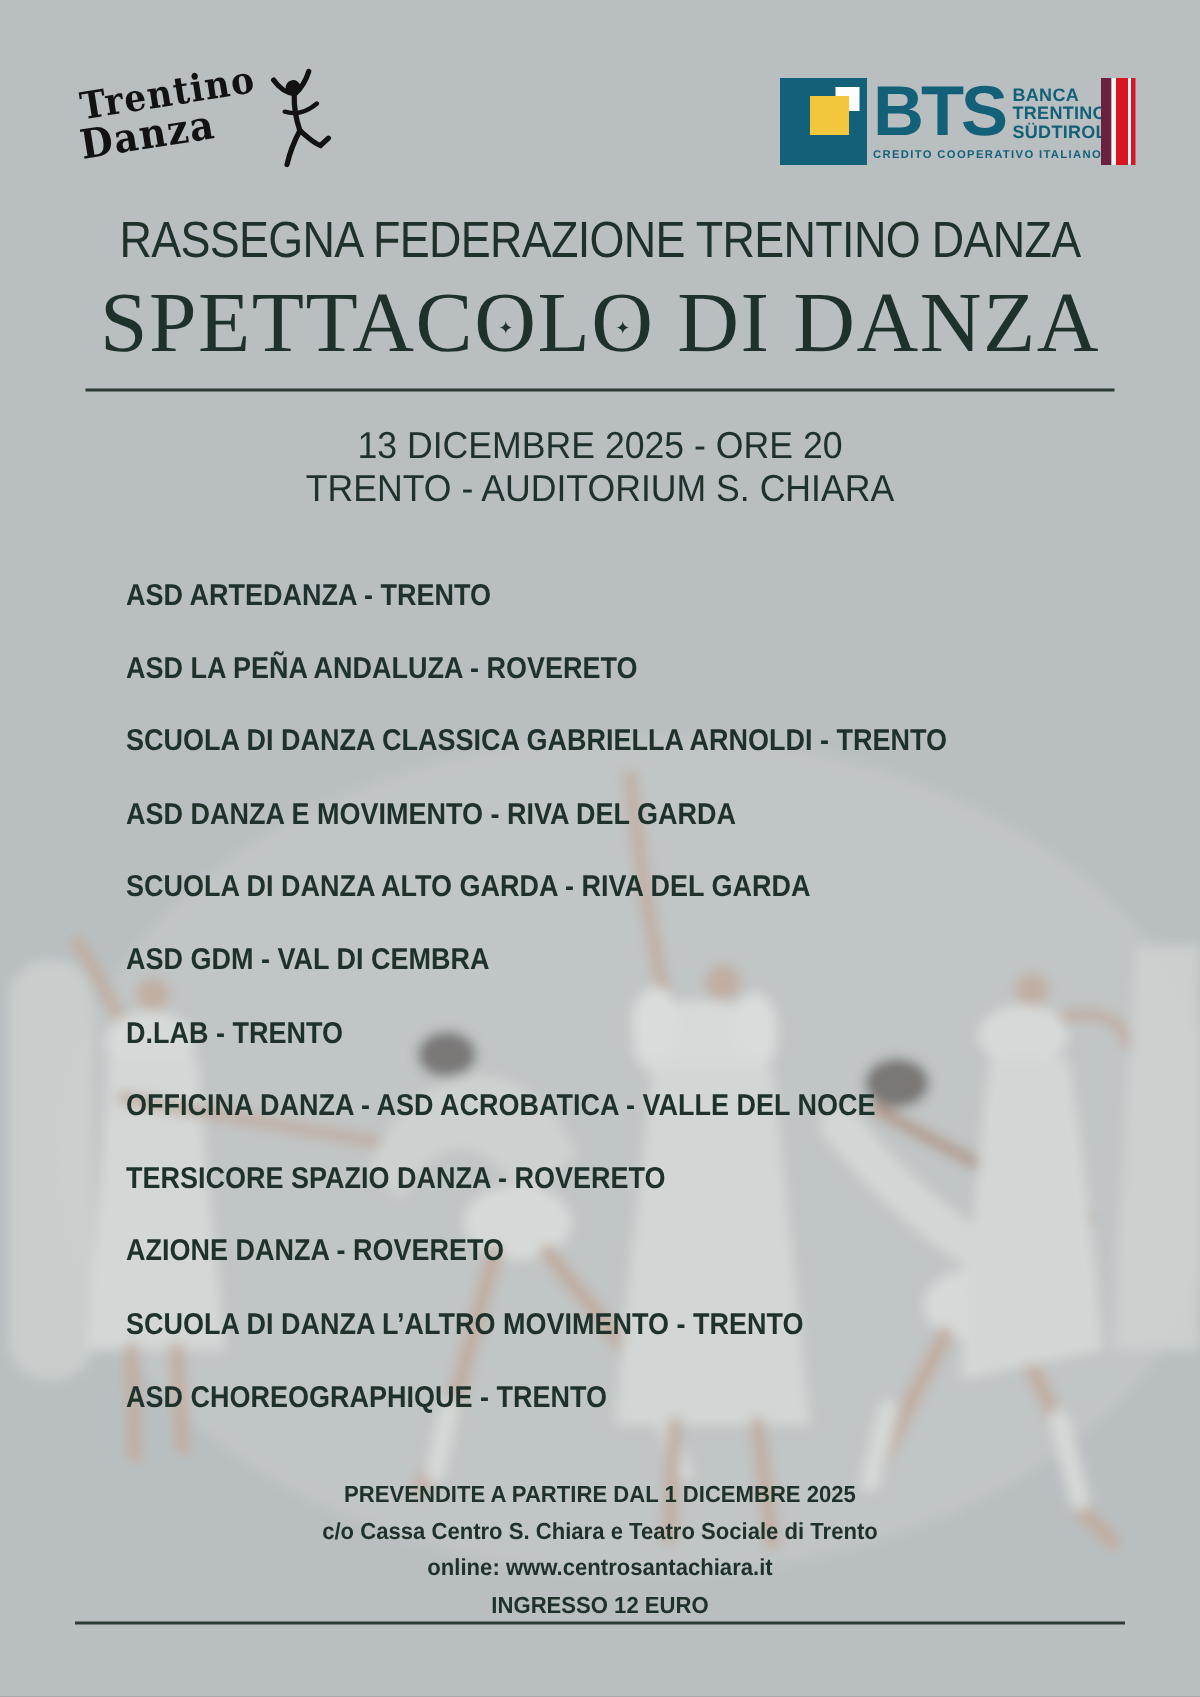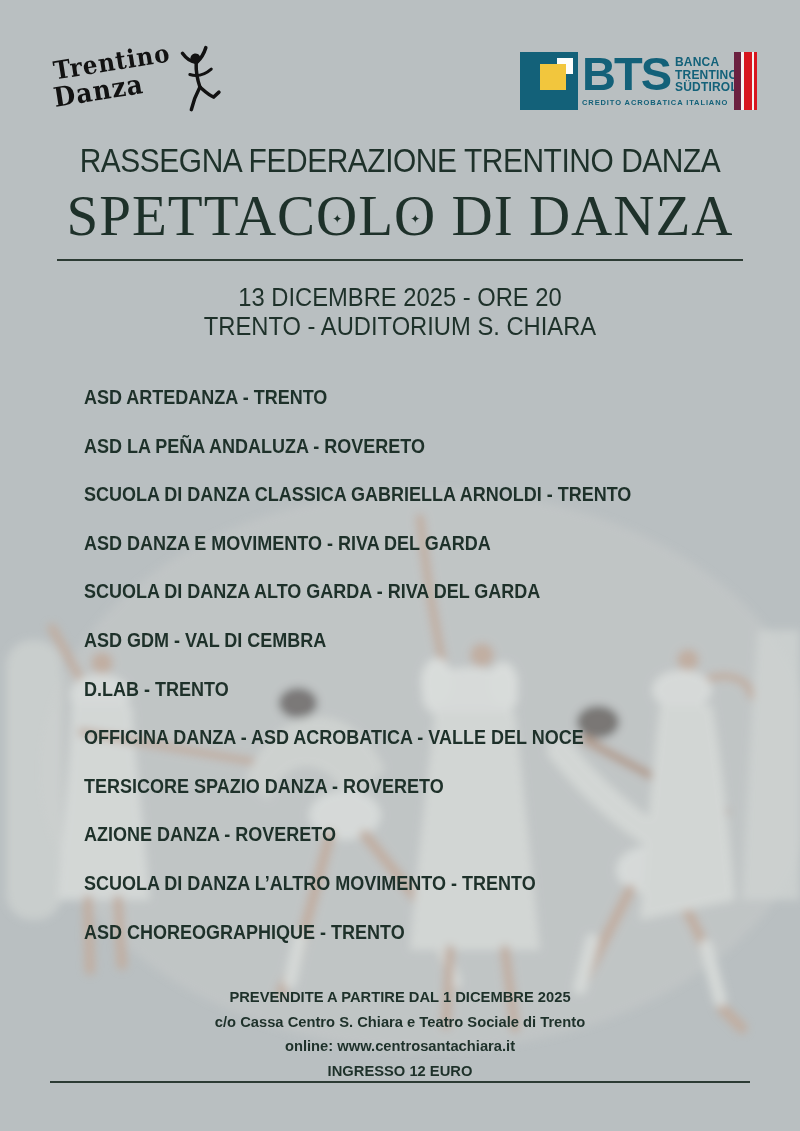--- a/index.html
+++ b/index.html
@@ -23,21 +23,21 @@
     line-height:.98;
   }
   .td-line2{margin-left:-4px;font-size:27px;}
   .td-dancer{position:absolute;right:6px;top:8px;}
   
   .bts{position:absolute;left:520px;top:52px;width:248px;height:62px;display:flex;align-items:flex-start;}
   .bts-square{position:relative;width:58px;height:58px;background:var(--teal);flex:0 0 auto;}
   .sq-white{position:absolute;left:37px;top:6px;width:16px;height:16px;background:#fdfdfb;}
   .sq-yellow{position:absolute;left:20px;top:12px;width:26px;height:26px;background:var(--yellow);}
   .bts-mid{margin-left:4px;}
-  .bts-row{display:flex;align-items:flex-start;}
+  .bts-row{display:flex;align-items:center;}
   .bts-name{font-size:47px;line-height:.92;font-weight:bold;color:var(--teal);letter-spacing:-2px;}
   .bts-bank{margin-left:5px;margin-top:4px;font-size:12px;line-height:1.06;font-weight:bold;color:var(--teal);letter-spacing:.2px;}
   .bts-tag{margin-top:3px;font-size:7.5px;font-weight:bold;color:var(--teal);letter-spacing:.9px;white-space:nowrap;}
   .bts-stripes{position:absolute;left:214px;top:0;height:58px;display:flex;}
   .stripe{height:58px;}
   .s1{width:7px;background:var(--maroon);}
   .s2{width:3px;background:#f4f4f2;}
   .s3{width:8px;background:var(--red);}
   .s4{width:2px;background:#f4f4f2;}
   .s5{width:3px;background:var(--red);}
@@ -150,21 +150,21 @@
     </div>
     <div class="bts-mid">
       <div class="bts-row">
         <span class="bts-name">BTS</span>
         <span class="bts-bank">
           <span>BANCA</span><br>
           <span>TRENTINO</span><br>
           <span>SÜDTIROL</span>
         </span>
       </div>
-      <div class="bts-tag">CREDITO ACROBATICA ITALIANO</div>
+      <div class="bts-tag">CREDITO COOPERATIVO ITALIANO</div>
     </div>
     <div class="bts-stripes">
       <div class="stripe s1"></div>
         <div class="stripe s2"></div>
         <div class="stripe s3"></div>
         <div class="stripe s4"></div>
         <div class="stripe s5"></div>
     </div>
   </div>
 

